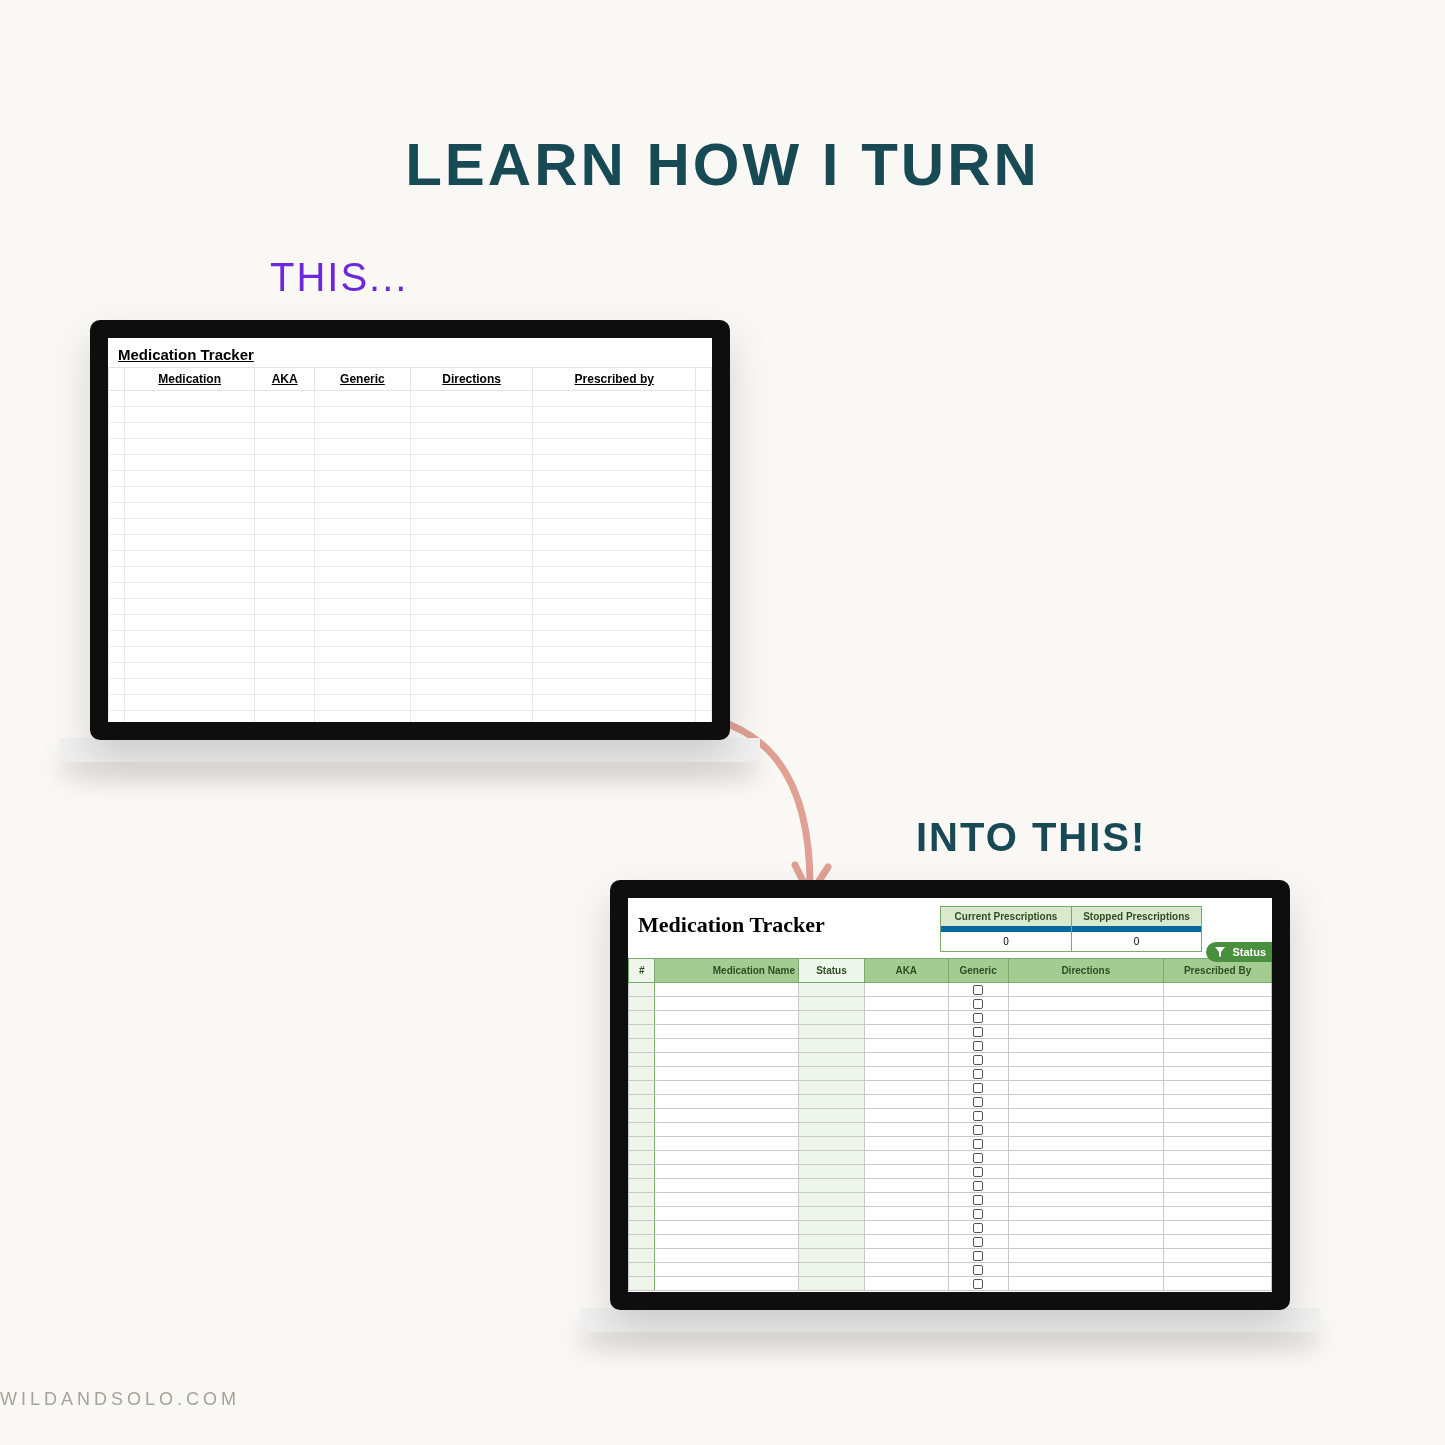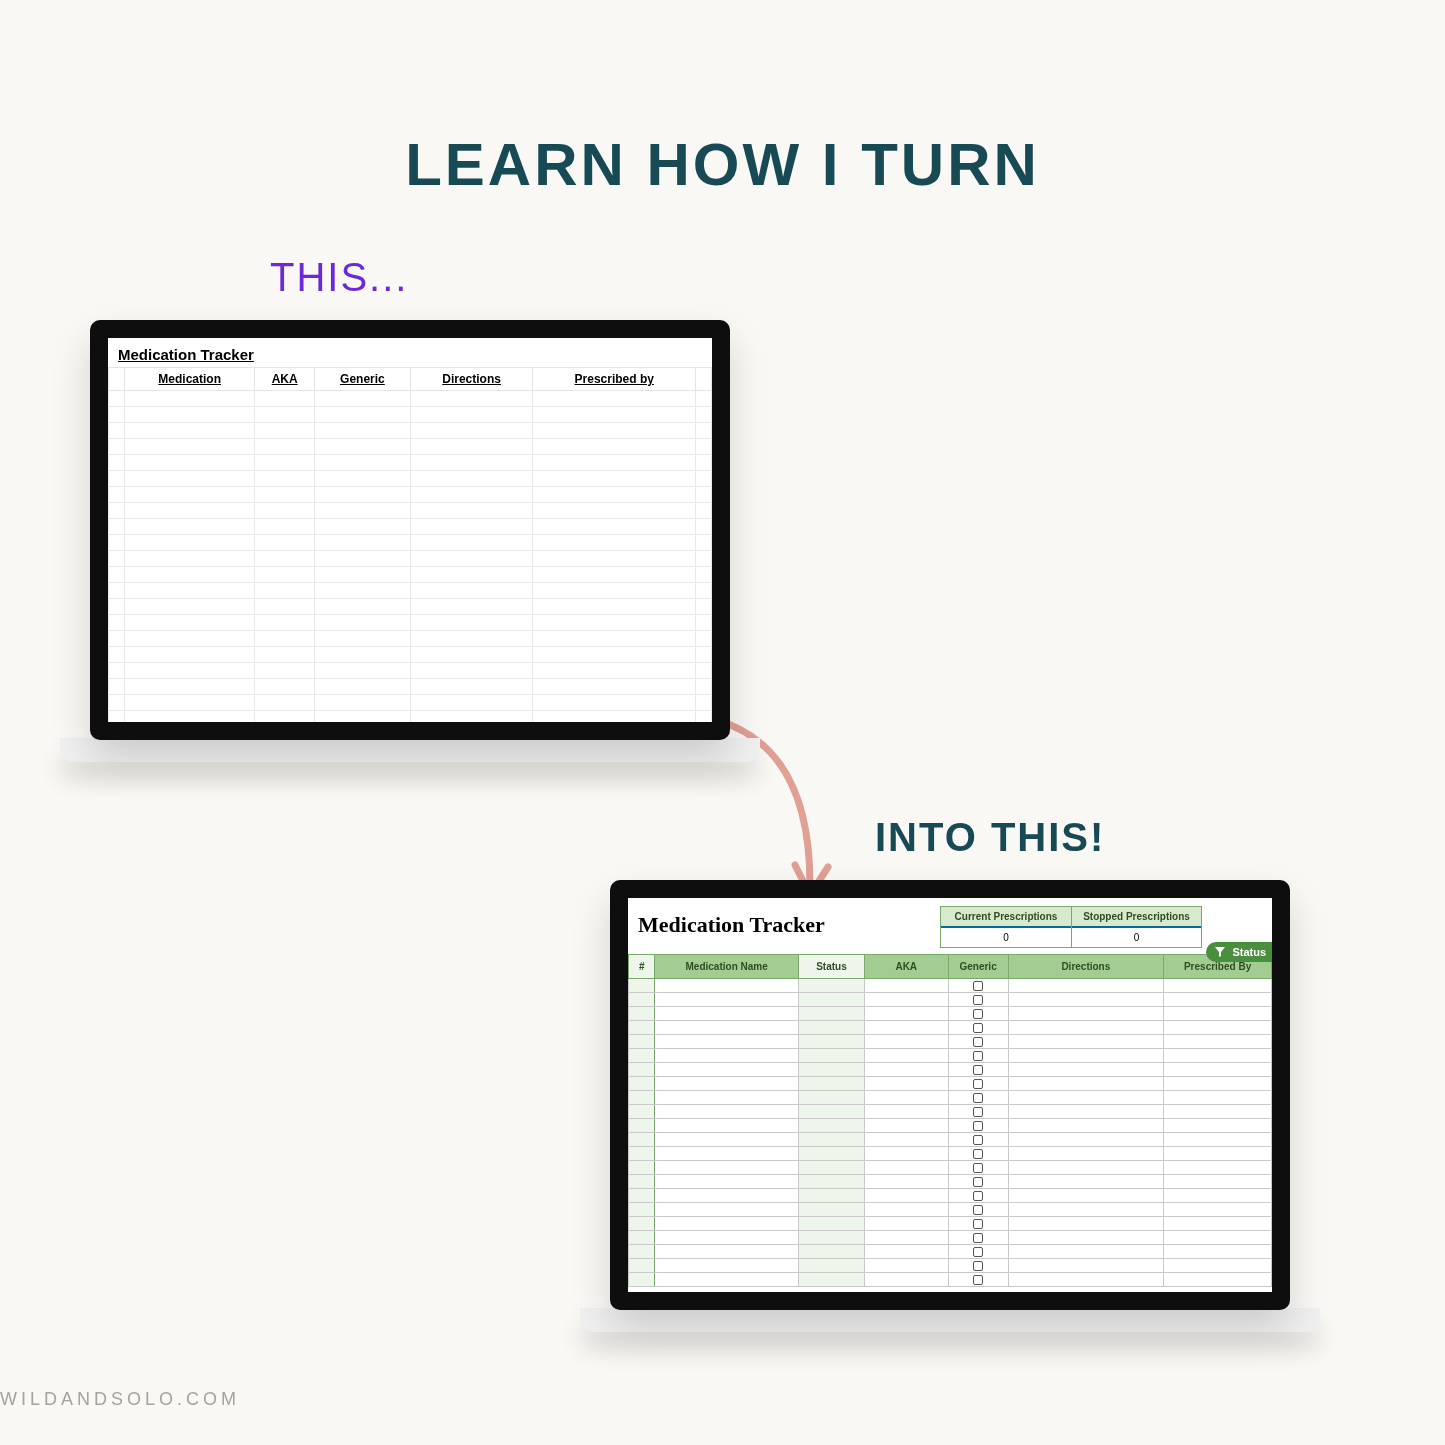--- a/index.html
+++ b/index.html
@@ -26,21 +26,21 @@
     top:255px;
     left:270px;
     color:#6d28d9;
     font-size:40px;
     font-weight:400;
     letter-spacing:2px;
   }
   .sub-into{
     position:absolute;
     top:815px;
-    left:875px;
+    left:916px;
     color:#174a54;
     font-size:40px;
     font-weight:800;
     letter-spacing:2px;
   }
   .watermark{
     position:absolute;
     bottom:35px;
     left:0;right:0;
     color:#a8a39a;
@@ -134,21 +134,21 @@
     width:130px;
     text-align:center;
     font-size:10px;
   }
   .summary-col + .summary-col{border-left:1px solid #7aa96c;}
   .sum-head{
     background:#d8e9ce;
     color:#2e4d23;
     font-weight:700;
     padding:4px 2px;
-    border-bottom:2px solid #0369a1;
+    border-bottom:6px solid #0369a1;
   }
   .sum-val{
     padding:4px 2px;
   }
   .status-pill{
     position:absolute;
     right:-4px;
     top:44px;
     background:#4a8f3e;
     color:#fff;
@@ -179,21 +179,21 @@
     padding:6px 3px;
     border:1px solid #7aa96c;
     white-space:nowrap;
   }
   .styled-table td{
     border:1px solid #c9c9c9;
     height:14px;
     padding:0;
   }
   .styled-table .col-num{width:22px;background:#eef5ea;border-right:1px solid #7aa96c;}
-  .styled-table .col-name{width:120px;}
+  .styled-table .col-name{width:120px;text-align:right;}
   .styled-table .col-status{width:55px;background:#eef5ea;}
   .styled-table .col-aka{width:70px;}
   .styled-table .col-generic{width:50px;text-align:center;}
   .styled-table .col-dir{width:130px;}
   .styled-table .col-presc{width:90px;}
   .chk{
     display:inline-block;
     width:10px;height:10px;
     border:1px solid #555;
     border-radius:2px;

